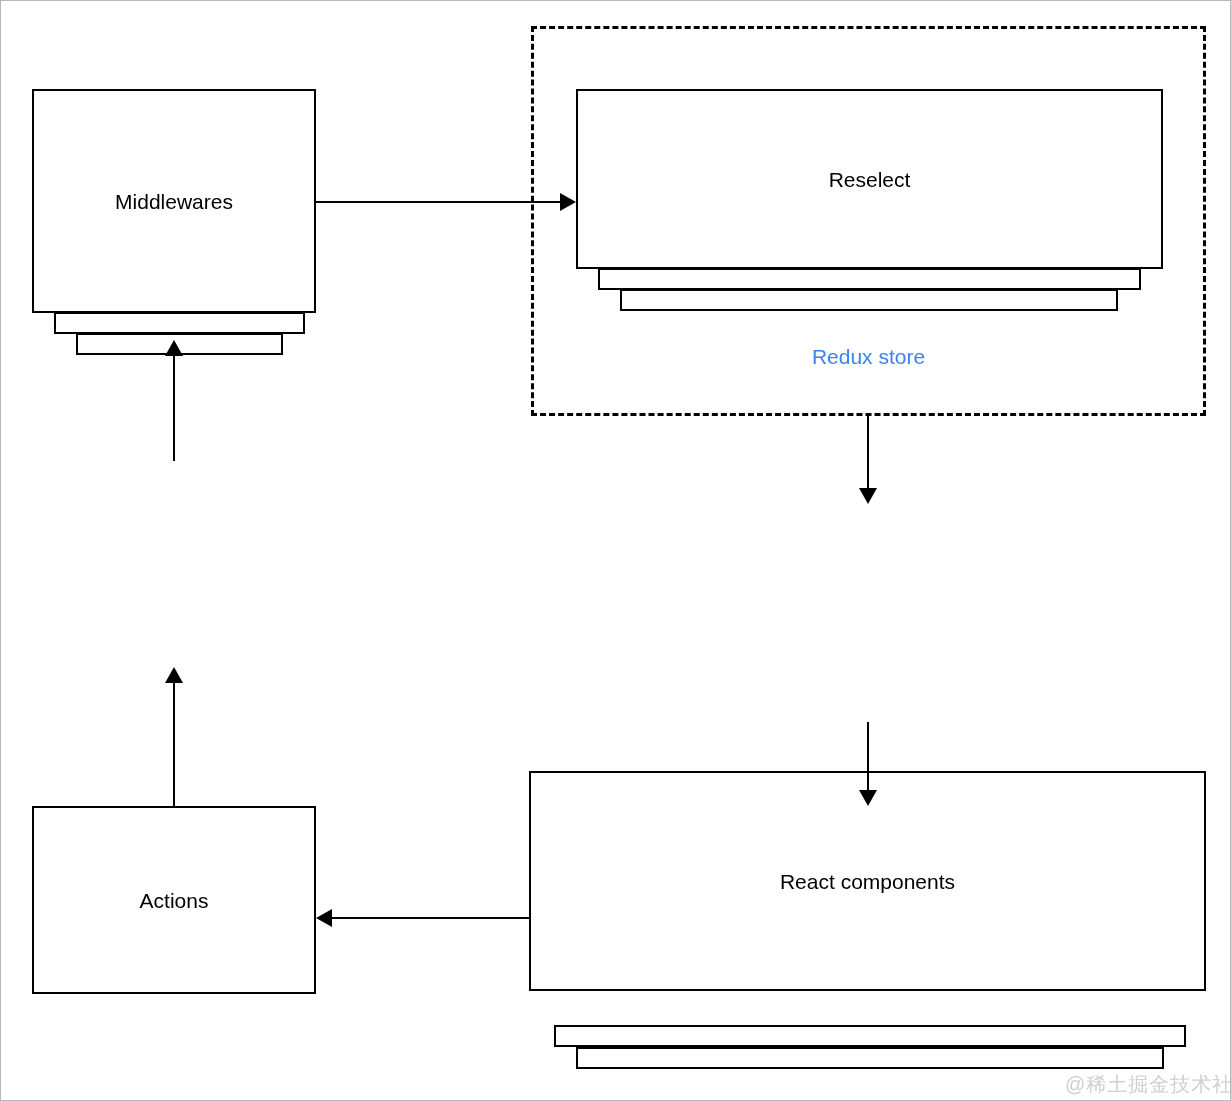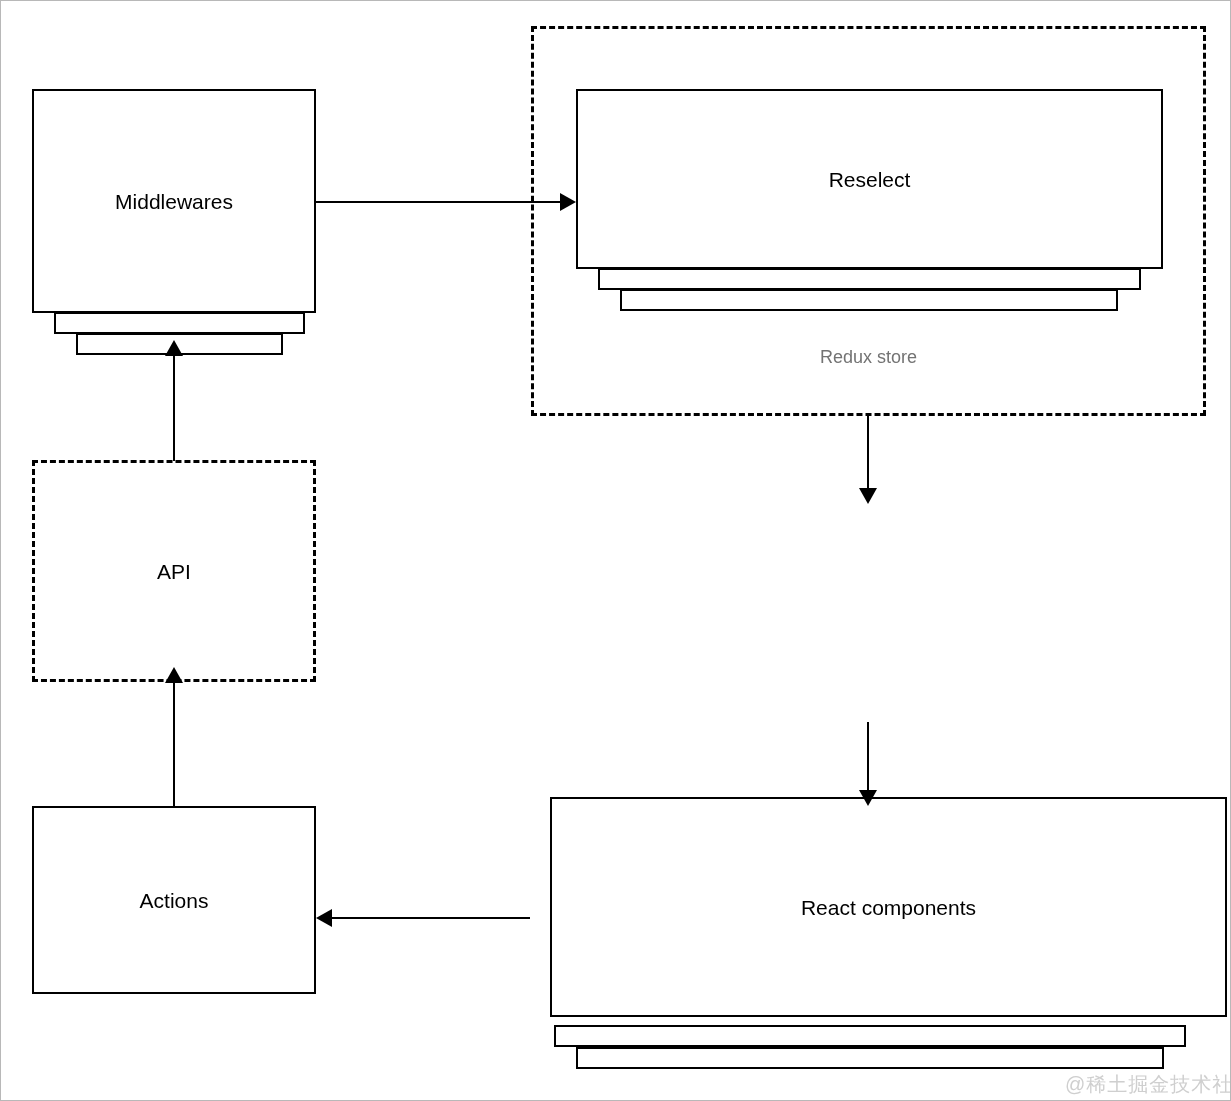--- a/index.html
+++ b/index.html
@@ -47,23 +47,23 @@
     color: #000000;
     white-space: pre-line;
   }
   .center-label {
     top: 50%;
     transform: translateY(-50%);
   }
   .group-caption {
     position: absolute;
     text-align: center;
-    font-size: 18px;
+    font-size: 21px;
     line-height: 28px;
-    color: #737373;
+    color: #3b82f6;
   }
 
   
   .edge {
     position: absolute;
     background: #000000;
   }
   .edge-h { height: 2px; }
   .edge-v { width: 2px; }
 
@@ -116,32 +116,29 @@
   <div class="node solid-box" style="left:31px; top:88px; width:284px; height:224px;padding-left:19px;">
     <div class="node-label center-label">Middlewares</div>
   </div>
 
   <div class="node solid-box" style="left:619px; top:288px; width:498px; height:22px;"></div>
   <div class="node solid-box" style="left:597px; top:267px; width:543px; height:22px;"></div>
   <div class="node solid-box" style="left:575px; top:88px; width:587px; height:180px;">
     <div class="node-label center-label">Reselect</div>
   </div>
 
-  <div class="node dashed-box" style="left:31px; top:459px; width:284px; height:222px;">
-    <div class="node-label center-label">API</div>
-  </div>
 
 
   <div class="node solid-box" style="left:31px; top:805px; width:284px; height:188px;">
     <div class="node-label center-label">Actions</div>
   </div>
 
   <div class="node solid-box" style="left:575px; top:1046px; width:588px; height:22px;"></div>
   <div class="node solid-box" style="left:553px; top:1024px; width:632px; height:22px;"></div>
-  <div class="node solid-box" style="left:528px; top:796px; width:677px; height:220px;margin-left:21px;">
+  <div class="node solid-box" style="left:528px; top:770px; width:677px; height:220px;">
     <div class="node-label center-label">React components</div>
   </div>
 
   <div class="edge edge-h" style="left:315px; top:200px; width:246px;"></div>
   <div class="arrowhead arrow-right" style="left:559px; top:192px;"></div>
 
   <div class="edge edge-v" style="left:172px; top:355px; width:2px; height:105px;"></div>
   <div class="arrowhead arrow-up" style="left:164px; top:339px;"></div>
 
   <div class="edge edge-v" style="left:172px; top:682px; width:2px; height:124px;"></div>

